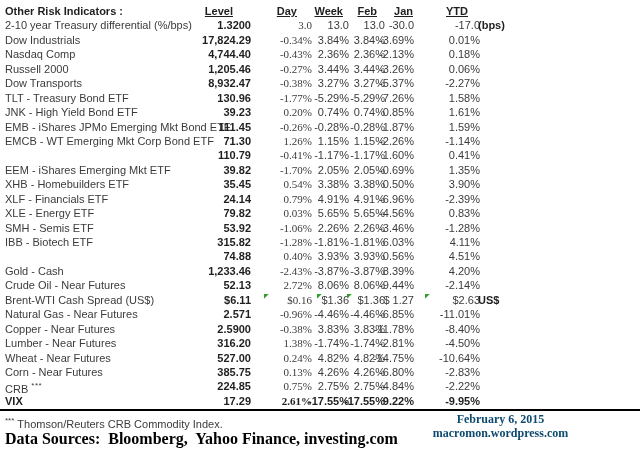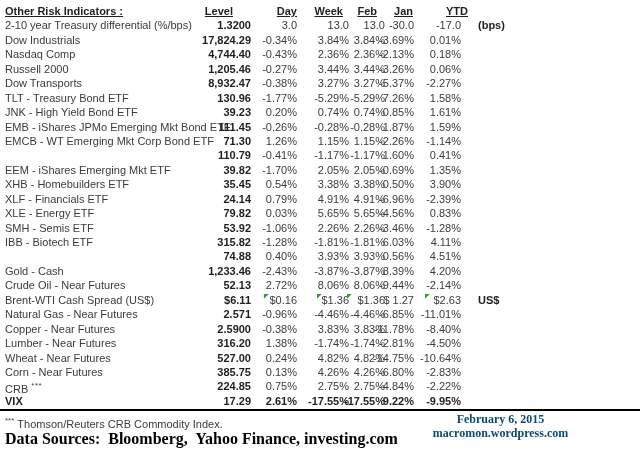--- a/index.html
+++ b/index.html
@@ -5,27 +5,27 @@
   html,body{margin:0;padding:0;}
   body{
     width:640px;height:473px;background:#ffffff;position:relative;overflow:hidden;
     font-family:"Liberation Sans",sans-serif;font-size:11px;color:#3b3b3b;
   }
   .sheet{position:relative;width:640px;padding-top:4px;}
   .trow{position:relative;height:14.45px;}
   .c{position:absolute;top:0;line-height:14.45px;white-space:pre;}
   .name{left:5px;}
   .level{right:389px;font-weight:bold;color:#1f1f1f;}
-  .day{right:343px;}
+  .day{right:328px;font-family:Liberation Serif, serif;}
   .week{right:291px;}
   .feb{right:255px;}
   .jan{right:226px;}
-  .ytd{right:179px;}
+  .ytd{right:160px;}
   .unit{left:478px;font-weight:bold;color:#1f1f1f;}
-  .title{font-weight:bold;color:#1f1f1f;text-decoration:underline;}
+  .title{font-weight:bold;color:#1f1f1f;}
   .hh{font-weight:bold;color:#1f1f1f;text-decoration:underline;}
   .h-level{right:407px;}.h-day{right:343px;}.h-week{right:297px;}
   .h-feb{right:263px;}.h-jan{right:227px;}.h-ytd{right:172px;}
   .bold .c{font-weight:bold;color:#1f1f1f;}
   .name sup{font-size:8px;letter-spacing:0.5px;}
   .tri{position:absolute;top:1px;width:5px;height:5px;background:var(--mk,#33a02c);
        clip-path:polygon(0 0,100% 0,0 100%);}
   .mk-day{left:264px;}.mk-week{left:317px;}.mk-feb{left:347px;}.mk-ytd{left:425px;}
   .rule{height:0;border-top:2.5px solid #000;margin-top:1px;}
   .fnotes{padding-left:5px;margin-top:3px;}

